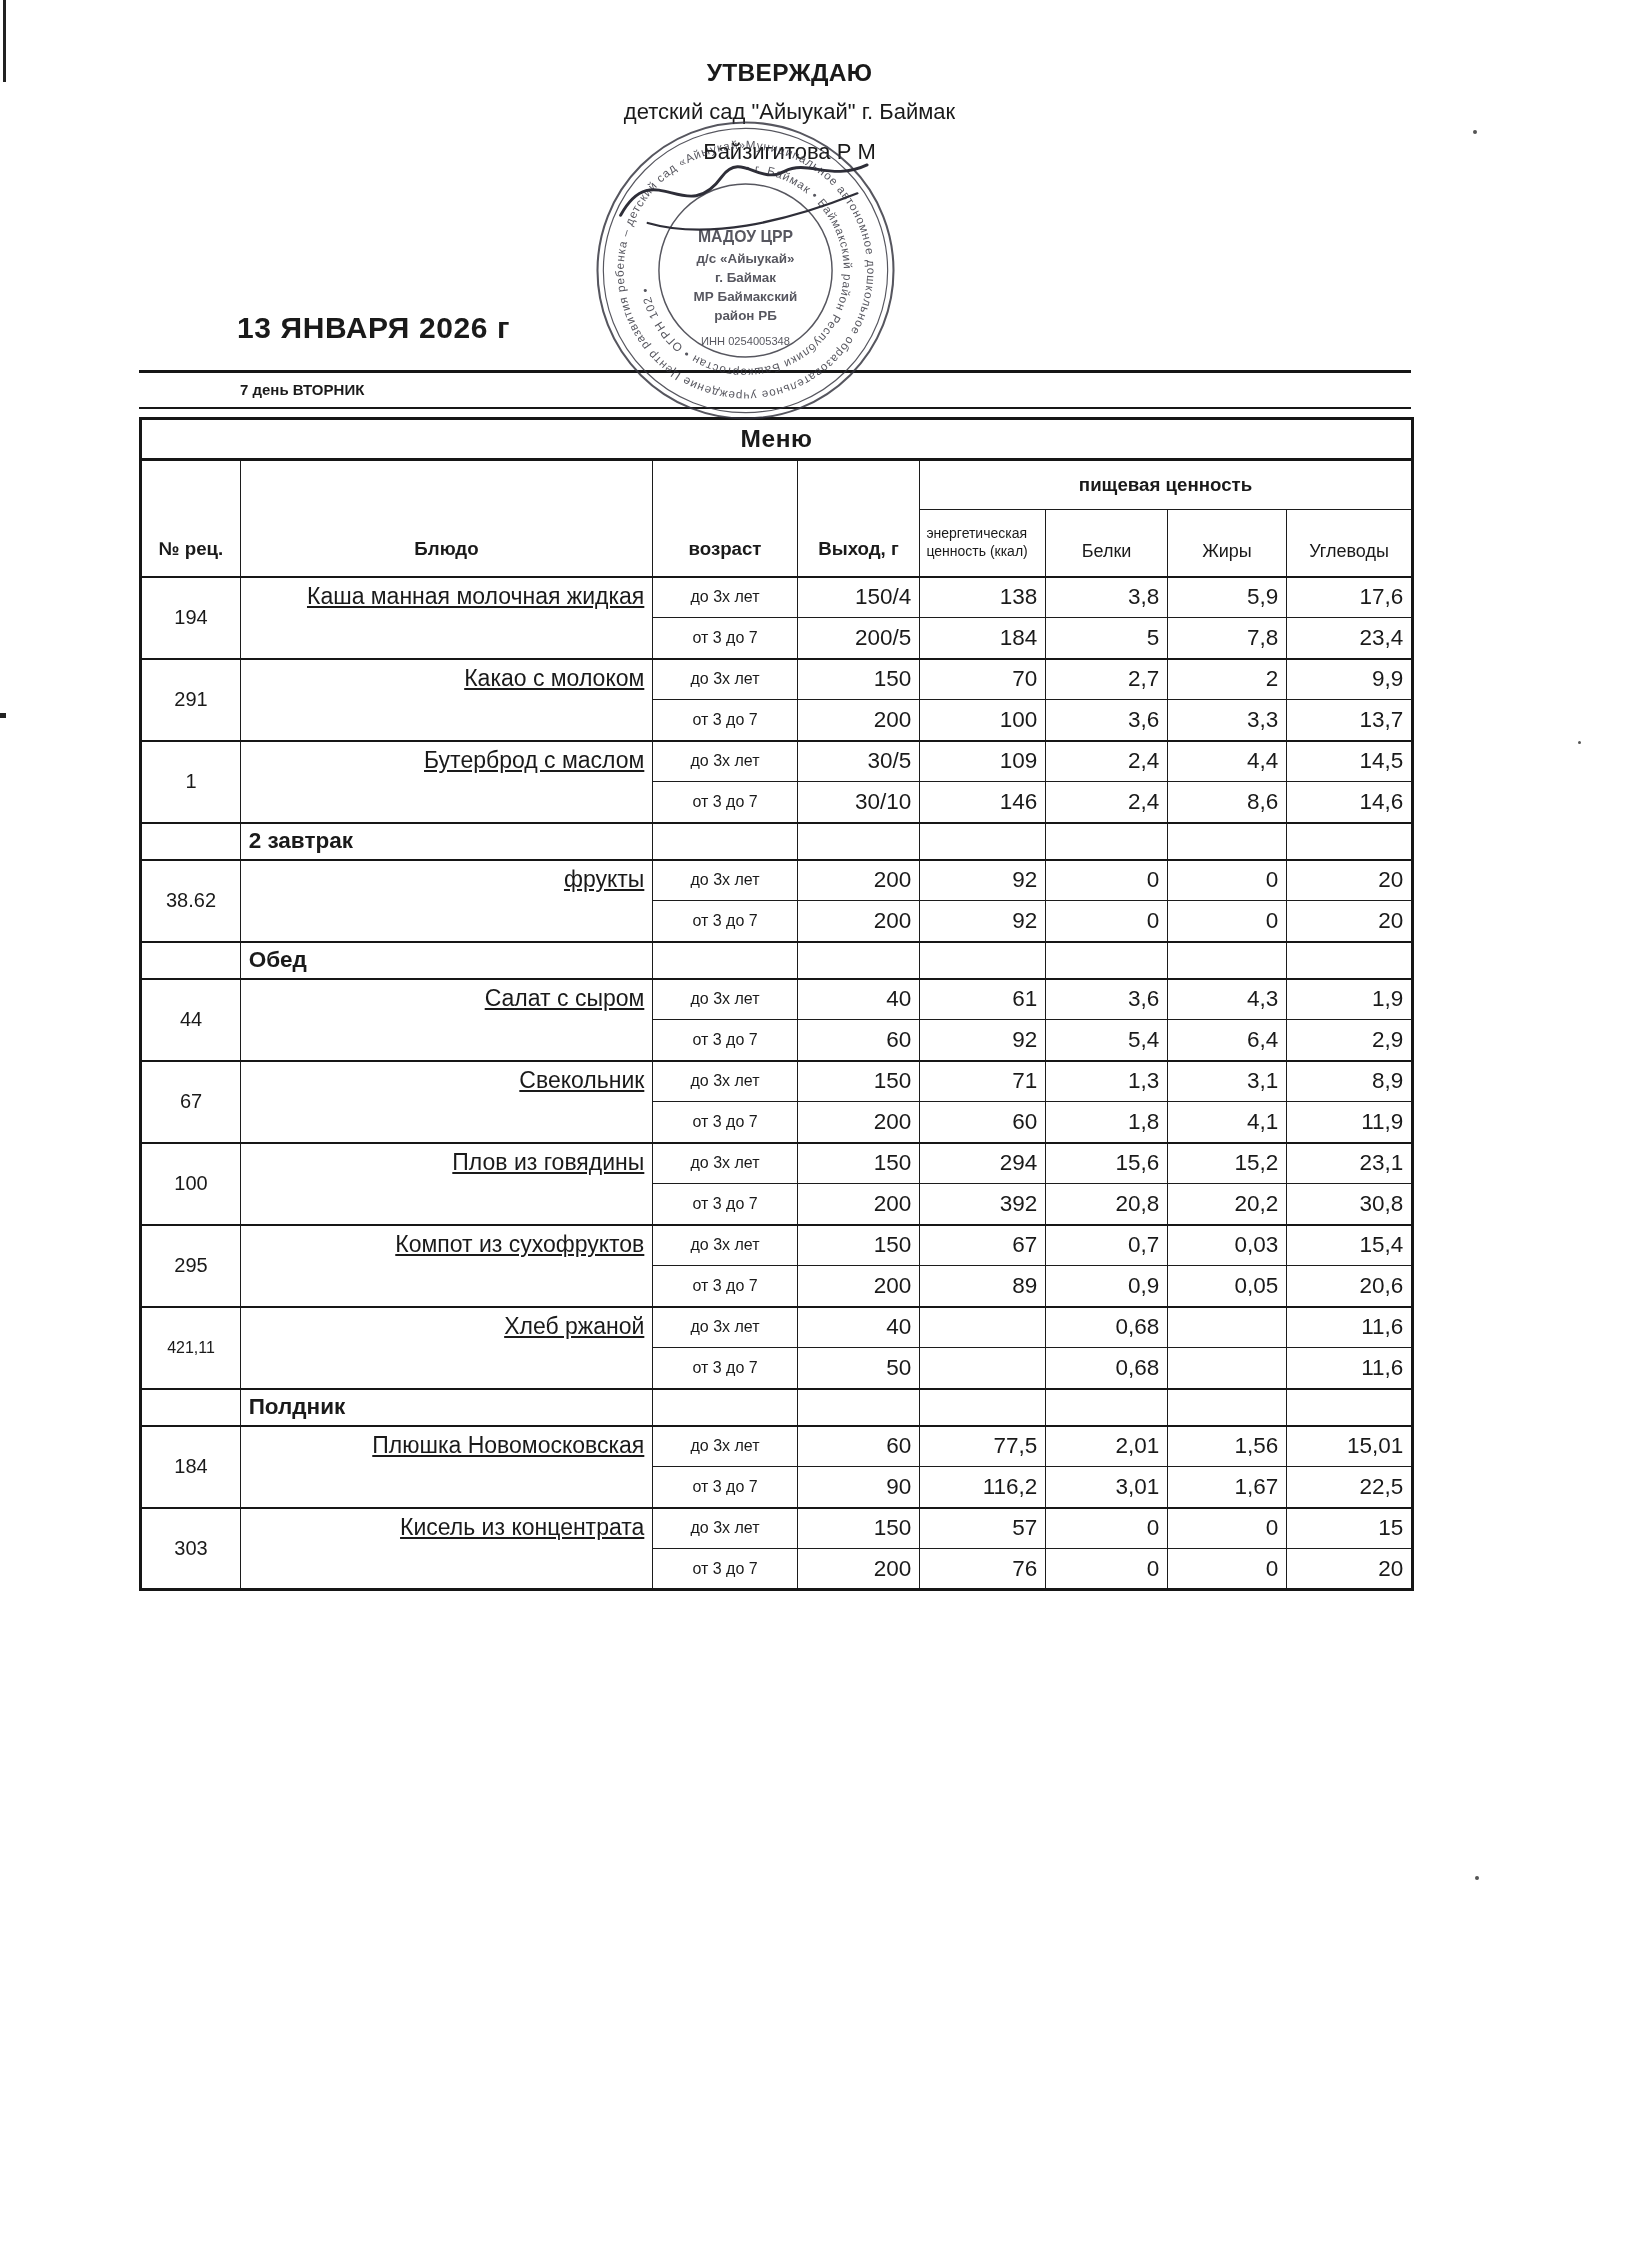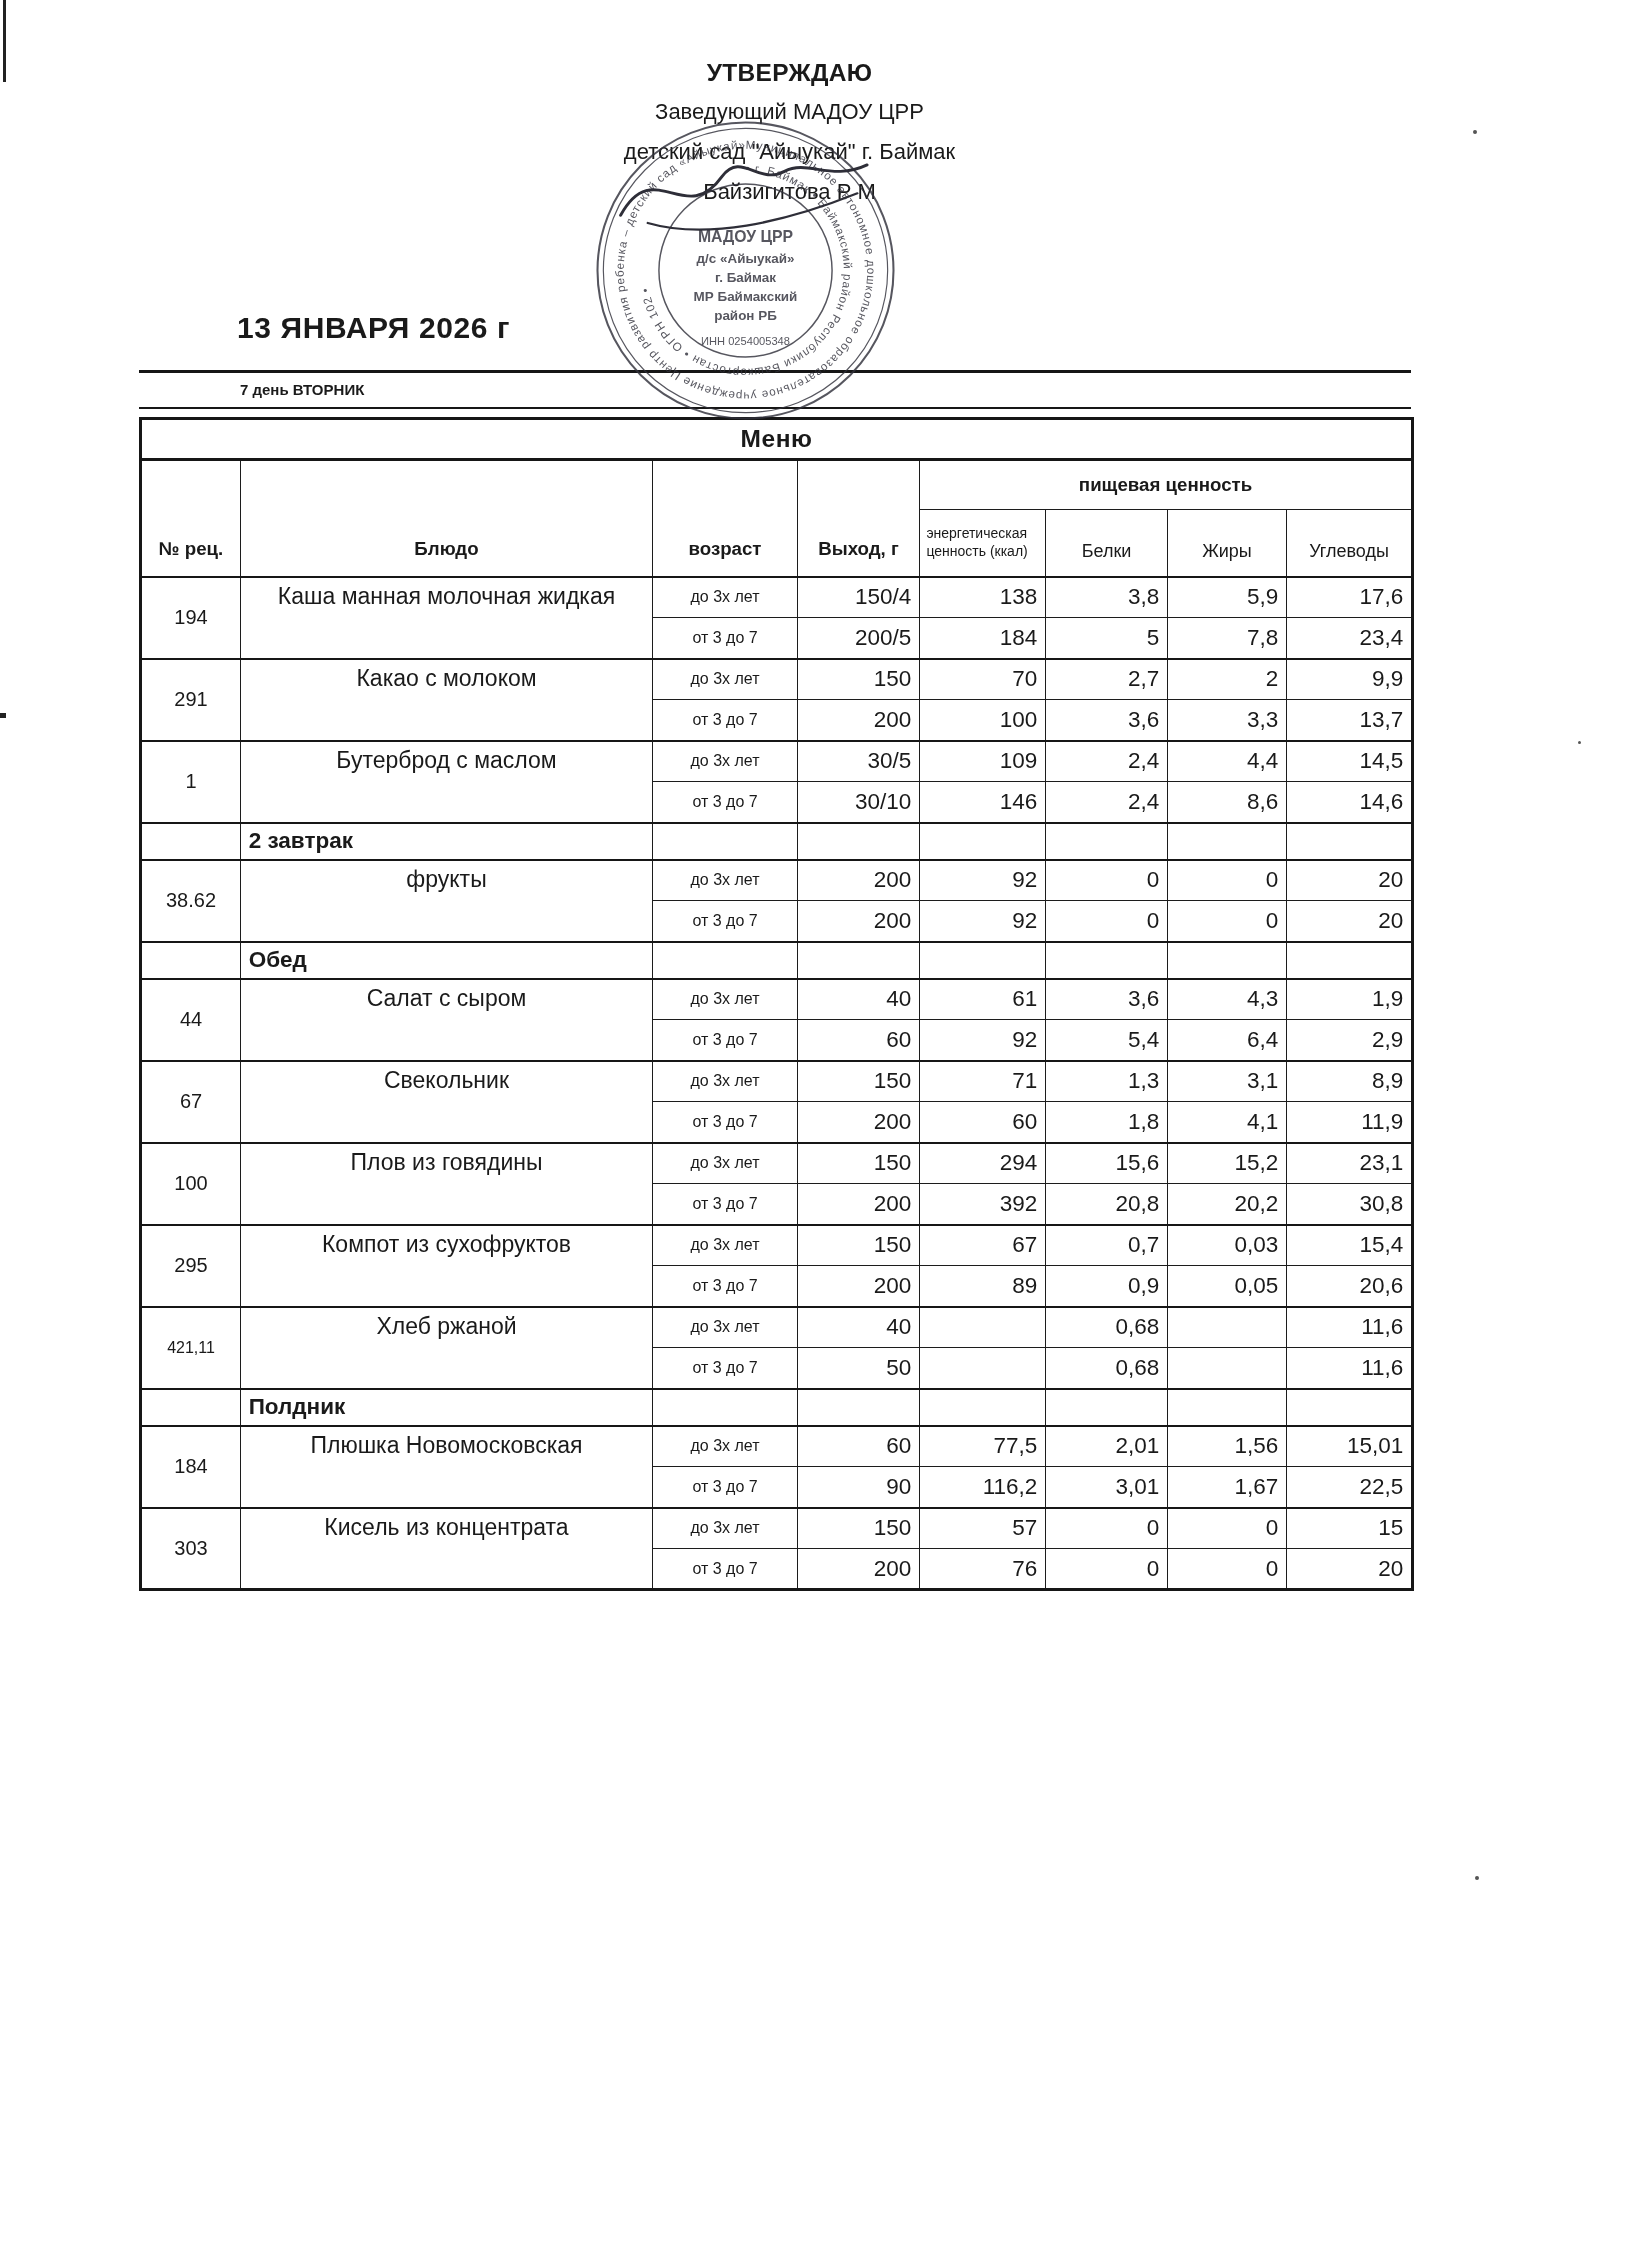--- a/index.html
+++ b/index.html
@@ -94,39 +94,38 @@
   }
   .sub-head {
     font-weight: normal; font-size: 18px; text-align: center;
     vertical-align: bottom; padding-bottom: 14px;
   }
   .sub-row td { height: 41px; }
   .section-row td { height: 37px; border-top: 2.6px solid #161616; border-bottom: 1.9px solid #161616; }
   .grp-start td { border-top: 2.6px solid #161616; }
   .rec-cell { text-align: center; vertical-align: middle; font-size: 20px; }
   .rec-small { font-size: 16px; }
-  .dish-cell { text-align: center; vertical-align: top; padding: 5.2px 7.7px 0 7.7px; font-size: 23px; line-height: 1.2; }
+  .dish-cell { text-align: right; vertical-align: top; padding: 5.2px 7.7px 0 7.7px; font-size: 23px; line-height: 1.2; text-decoration: underline; }
   .section-name { font-weight: bold; font-size: 22.5px; vertical-align: middle; padding: 0 7.7px; }
   .age-cell { text-align: center; vertical-align: middle; font-size: 16px; }
   .num-cell { text-align: right; vertical-align: middle; font-size: 22.5px; padding-right: 7.7px; }
 </style>
 </head>
 <body>
 
 <div class="page">
 
   <div class="artifact" style="left:3.2px;top:0;width:3.2px;height:82px;"></div>
   <div class="artifact" style="left:0;top:713px;width:5.8px;height:4.5px;"></div>
   <div class="artifact dot" style="left:1473px;top:130px;width:3.9px;height:3.9px;"></div>
   <div class="artifact dot" style="left:1578px;top:741px;width:3.2px;height:3.2px;"></div>
   <div class="artifact dot" style="left:1475px;top:1876px;width:3.9px;height:3.9px;"></div>
 
   <div class="approval">
     <div class="t1">УТВЕРЖДАЮ</div>
-    <div class="t2">Заведующий МАДОУ ЦРР</div>
     <div class="t3">детский сад "Айыукай" г. Баймак</div>
     <div class="t4">Байзигитова Р М</div>
   </div>
 
   <div class="date-heading">13 ЯНВАРЯ 2026 г</div>
   <div class="rule rule-1"></div>
   <div class="day-heading">7 день ВТОРНИК</div>
   <div class="rule rule-2"></div>
 
   <div class="stamp-wrap">

